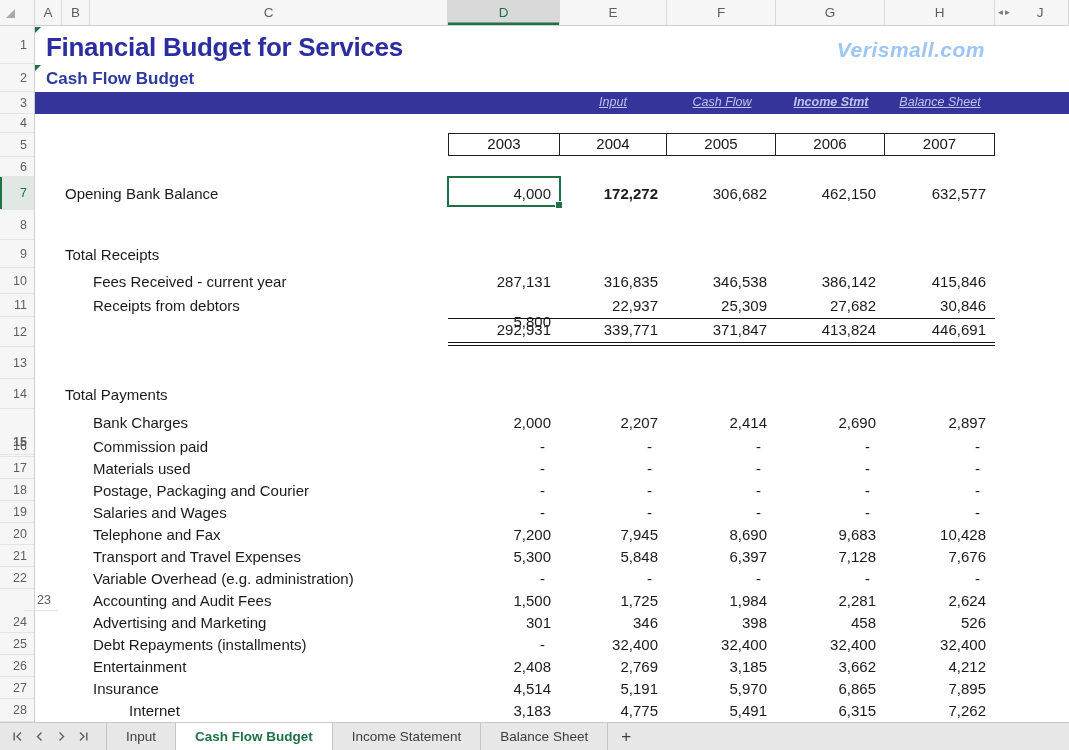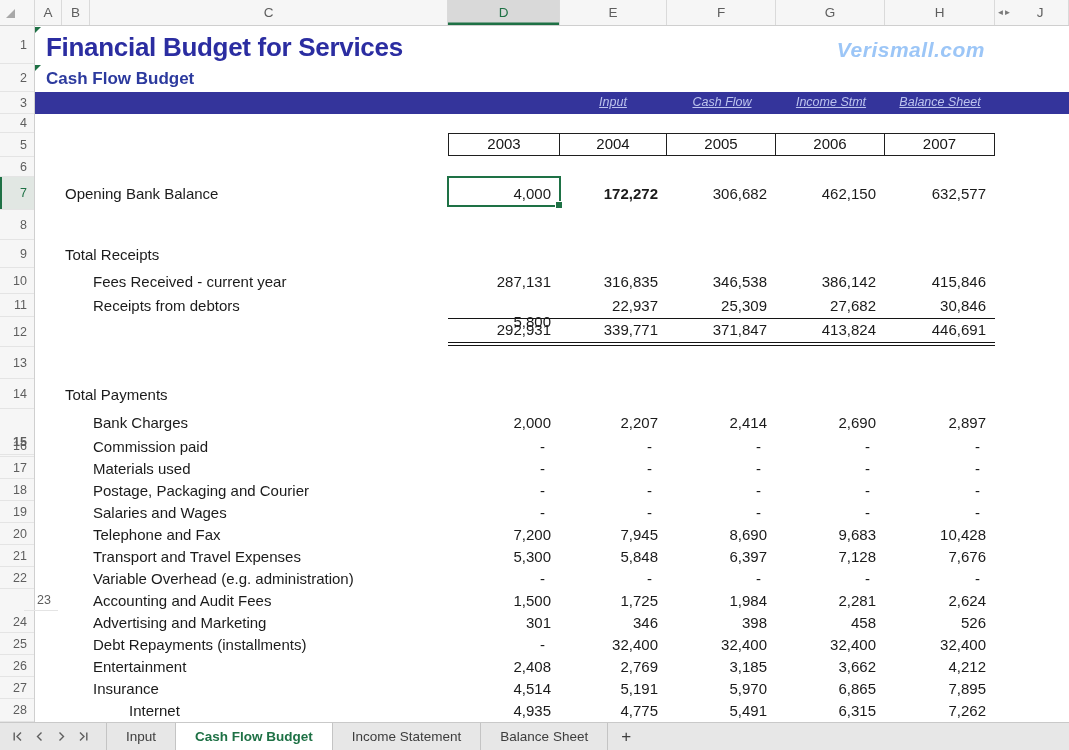--- a/index.html
+++ b/index.html
@@ -56,21 +56,21 @@
 
   <div class="sheet" id="sheet-layer">
     <div class="title">Financial Budget for Services</div>
     <div class="subtitle">Cash Flow Budget</div>
     <div class="brand">Verismall.com</div>
     <div class="tri-green t1"></div>
     <div class="tri-green t2"></div>
     <div class="bluebar" id="bluebar">
         <div class="navlink" style="left: 578px;">Input</div>
         <div class="navlink" style="left: 687px;">Cash Flow</div>
-        <div class="navlink" style="left: 796px;">Income Stmt</div>
+        <div class="navlink" style="left: 796px; font-weight: bold;">Income Stmt</div>
         <div class="navlink" style="left: 905px;">Balance Sheet</div>
       </div>
     <div class="year-row" id="yearrow">
         <div class="year-cell" style="width: 111px;">2003</div>
         <div class="year-cell" style="width: 107px;">2004</div>
         <div class="year-cell" style="width: 109px;">2005</div>
         <div class="year-cell" style="width: 109px;">2006</div>
         <div class="year-cell" style="width: 109px;">2007</div>
       </div>
     <div class="total-row" id="totalrow">
@@ -173,21 +173,21 @@
       <div class="val" style="left: 667px; top: 658px; width: 109px;">3,185</div>
       <div class="val" style="left: 776px; top: 658px; width: 109px;">3,662</div>
       <div class="val" style="left: 885px; top: 658px; width: 110px;">4,212</div>
       <div class="lbl" style="left: 93px; top: 680px;">Insurance</div>
       <div class="val" style="left: 448px; top: 680px; width: 112px;">4,514</div>
       <div class="val" style="left: 560px; top: 680px; width: 107px;">5,191</div>
       <div class="val" style="left: 667px; top: 680px; width: 109px;">5,970</div>
       <div class="val" style="left: 776px; top: 680px; width: 109px;">6,865</div>
       <div class="val" style="left: 885px; top: 680px; width: 110px;">7,895</div>
       <div class="lbl" style="left: 93px; top: 702px; margin-left: 36px;">Internet</div>
-      <div class="val" style="left: 448px; top: 702px; width: 112px;">4,935</div>
+      <div class="val" style="left: 448px; top: 702px; width: 112px;">3,183</div>
       <div class="val" style="left: 560px; top: 702px; width: 107px;">4,775</div>
       <div class="val" style="left: 667px; top: 702px; width: 109px;">5,491</div>
       <div class="val" style="left: 776px; top: 702px; width: 109px;">6,315</div>
       <div class="val" style="left: 885px; top: 702px; width: 110px;">7,262</div>
     </div>
 
   <div class="colhead">
     <div class="corner">
       <div class="corner-tri"></div>
     </div>

